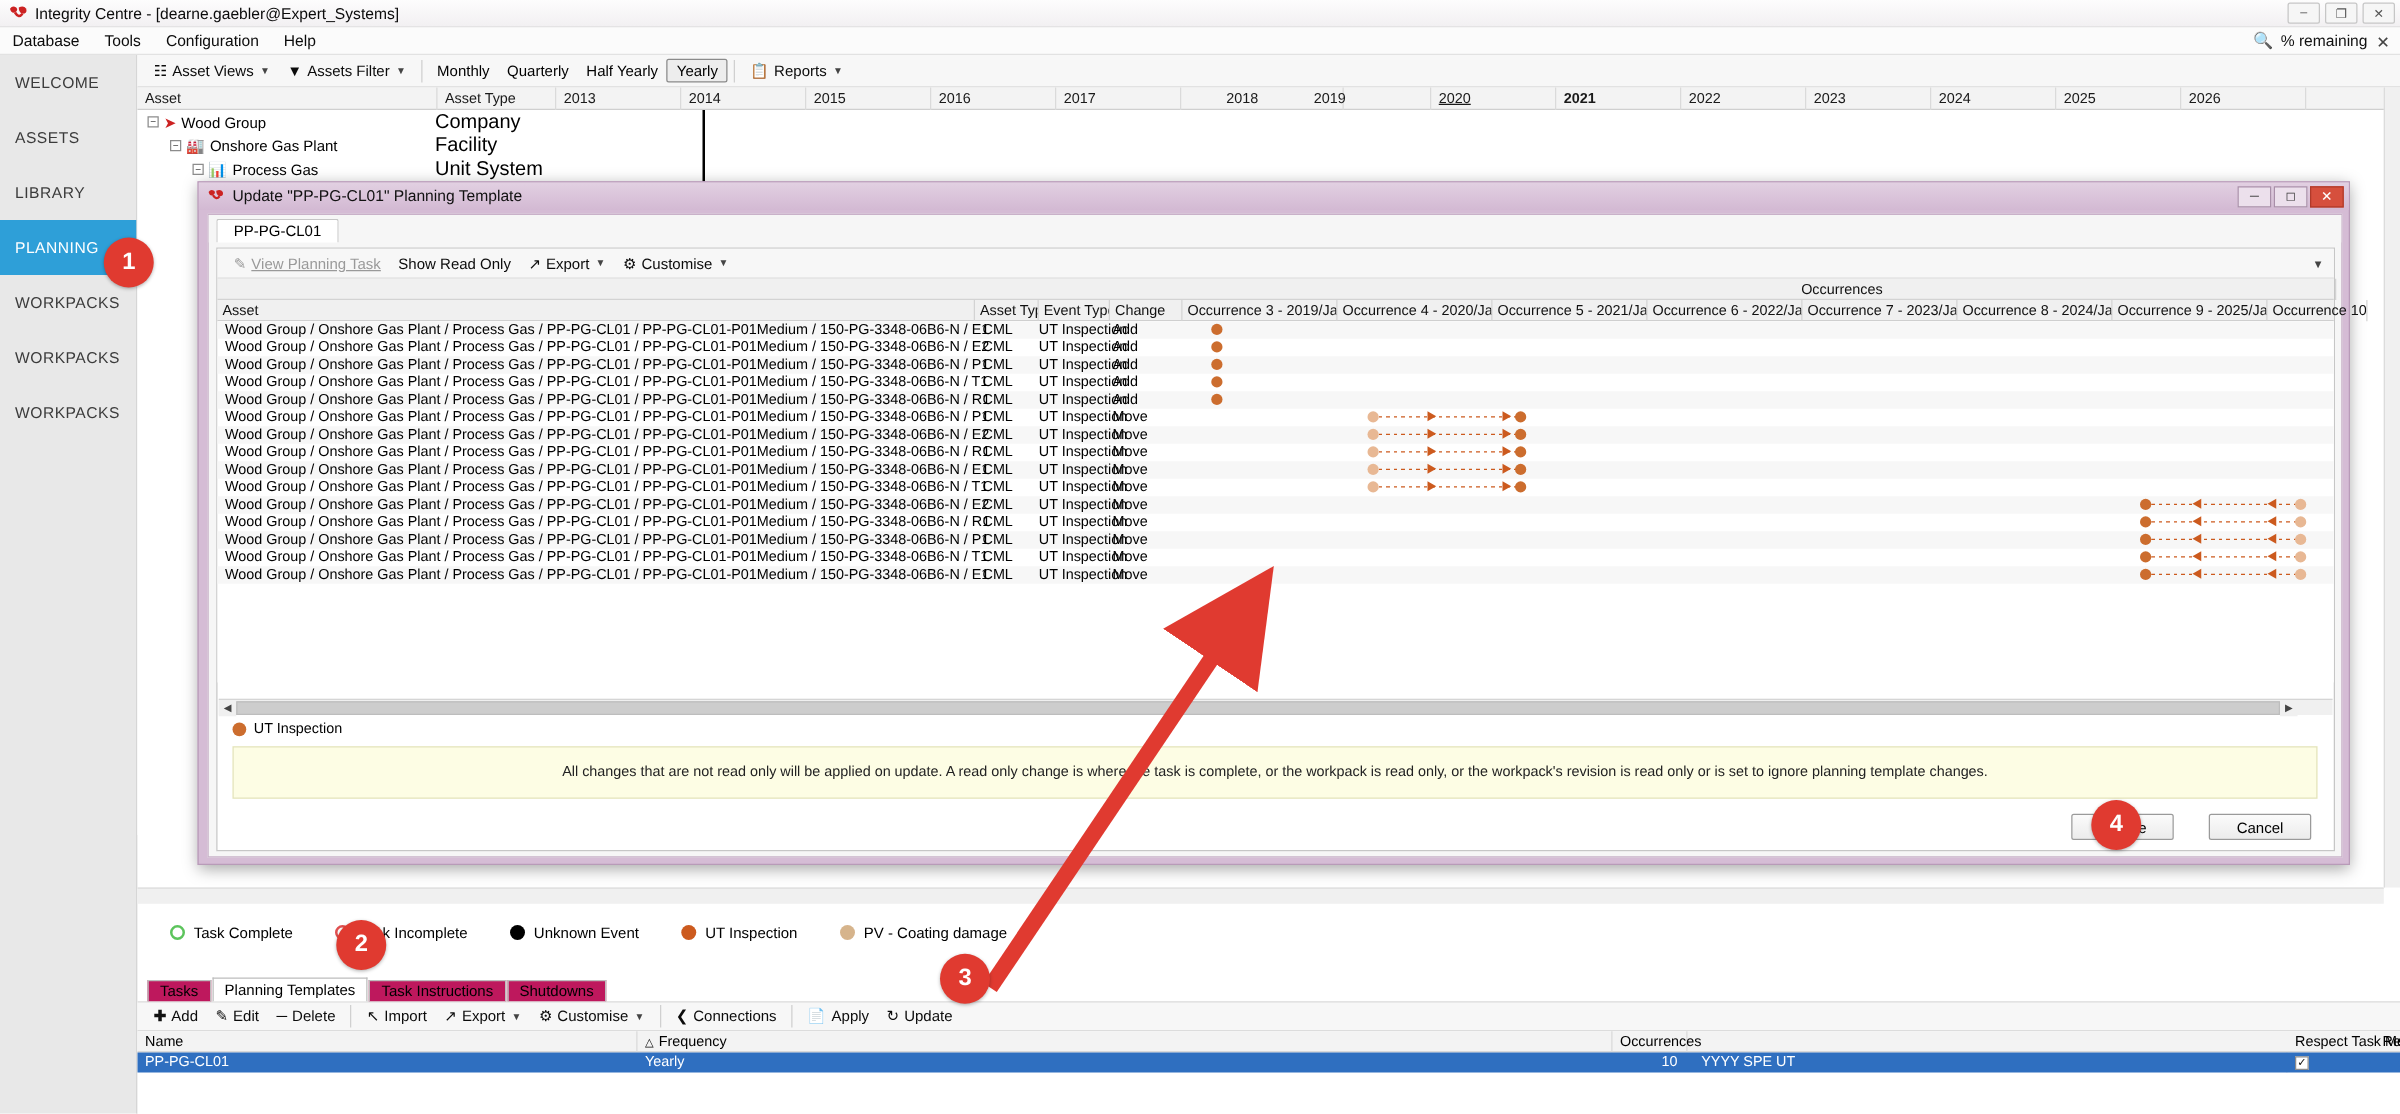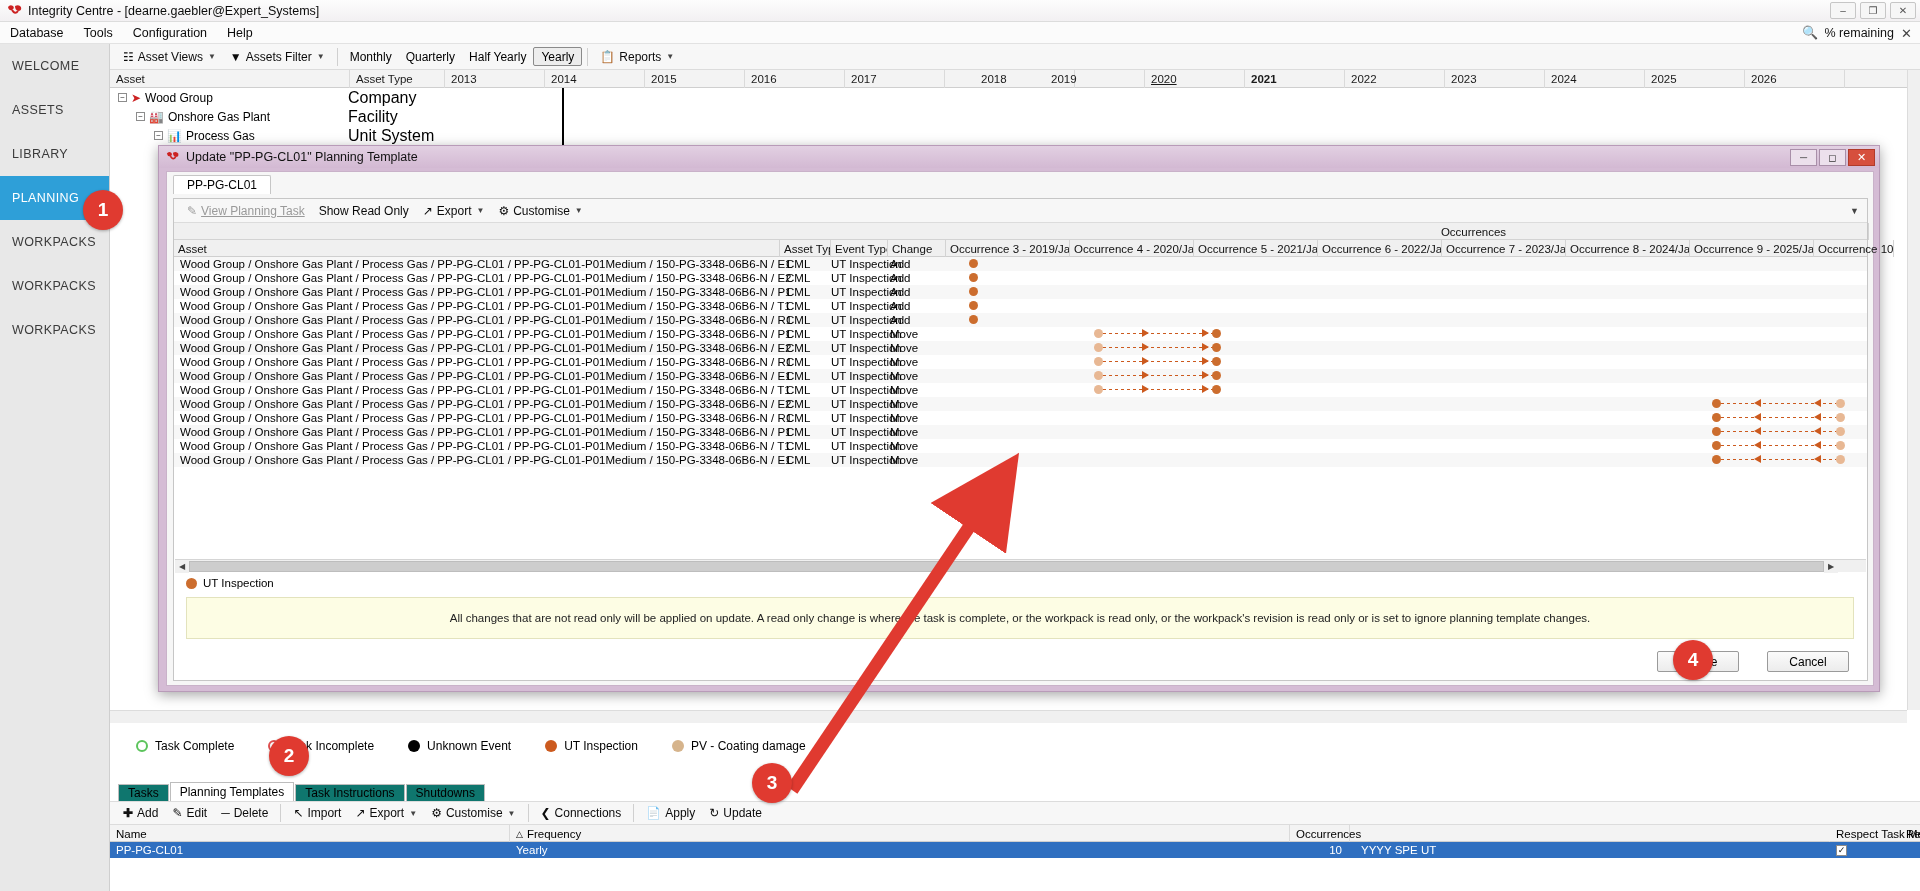--- a/index.html
+++ b/index.html
@@ -170,21 +170,21 @@
              display: flex; align-items: center; justify-content: center; font-size: 11.5px; color: #222; }
 
   .dlg-footer { position: absolute; bottom: 0; left: 0; width: 100%; height: 40px; }
   .btn { height: 21px; border: 1px solid #9a9a9a; background: linear-gradient(to bottom,#fbfbfb,#ececec);
          display: flex; align-items: center; justify-content: center; font-size: 12px; border-radius: 2px; }
   .lgi { display: flex; align-items: center; margin-right: 34px; font-size: 12px; }
   .lgi .cir { width: 12px; height: 12px; border-radius: 50%; margin-right: 7px; }
 
   .btabs { display: flex; align-items: flex-end; height: 19px; padding-left: 8px; }
   .btab { height: 17px; padding: 0 9px; display: flex; align-items: center; font-size: 12px;
-          border: 1px solid #bdbdbd; background: #0f766e; border-bottom: none; margin-right: 1px; }
+          border: 1px solid #bdbdbd; background: #be185d; border-bottom: none; margin-right: 1px; }
   .btab.sel { background: #ffffff; height: 19px; }
 
   .btoolbar { height: 24px; background: #f7f7f7; border-top: 1px solid #dcdcdc;
               border-bottom: 1px solid #dcdcdc; display: flex; align-items: center; padding-left: 6px; }
 
   .bgrid-head { height: 17px; background: #f3f3f3; border-bottom: 1px solid #cfcfcf; position: relative; font-size: 11.5px; }
   .bh { position: absolute; top: 0; height: 17px; display: flex; align-items: center; padding-left: 6px;
         border-right: 1px solid #dadada; }
   .bgrid-row { height: 16px; background: #2f6fc0; color: #fff; position: relative; font-size: 11.5px; }
   .bc { position: absolute; top: 0; height: 16px; display: flex; align-items: center; padding-left: 6px; }

